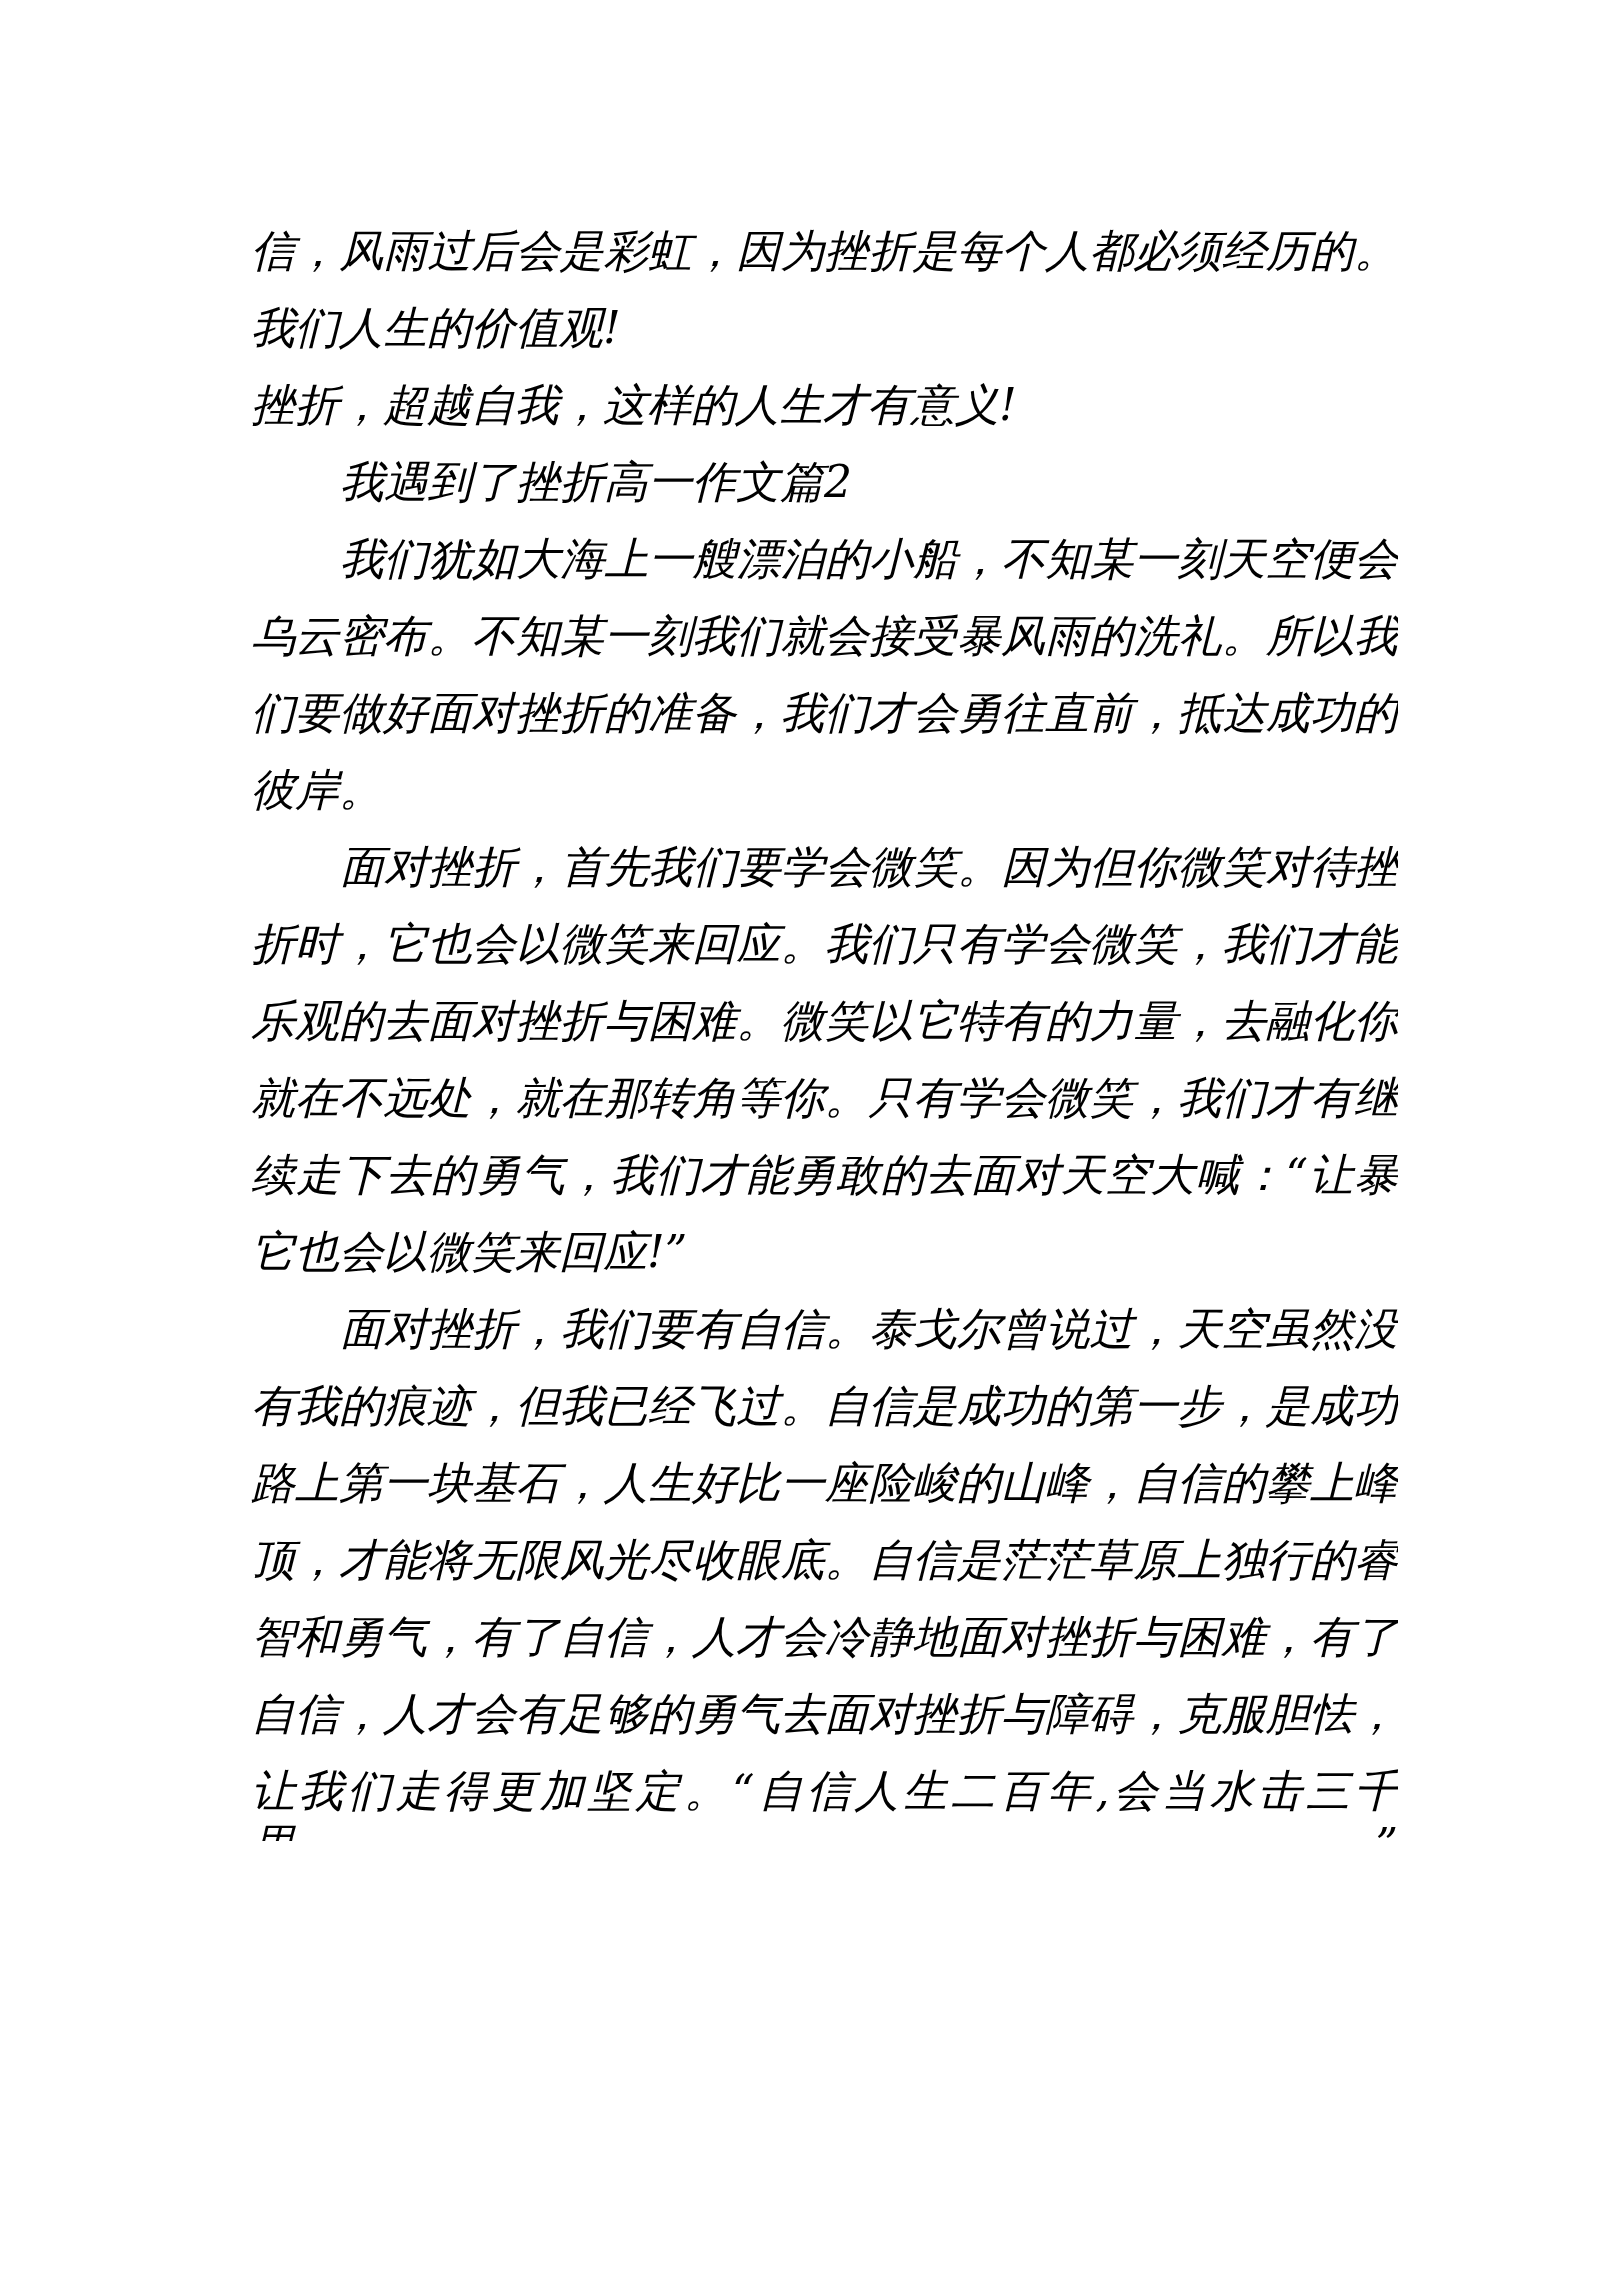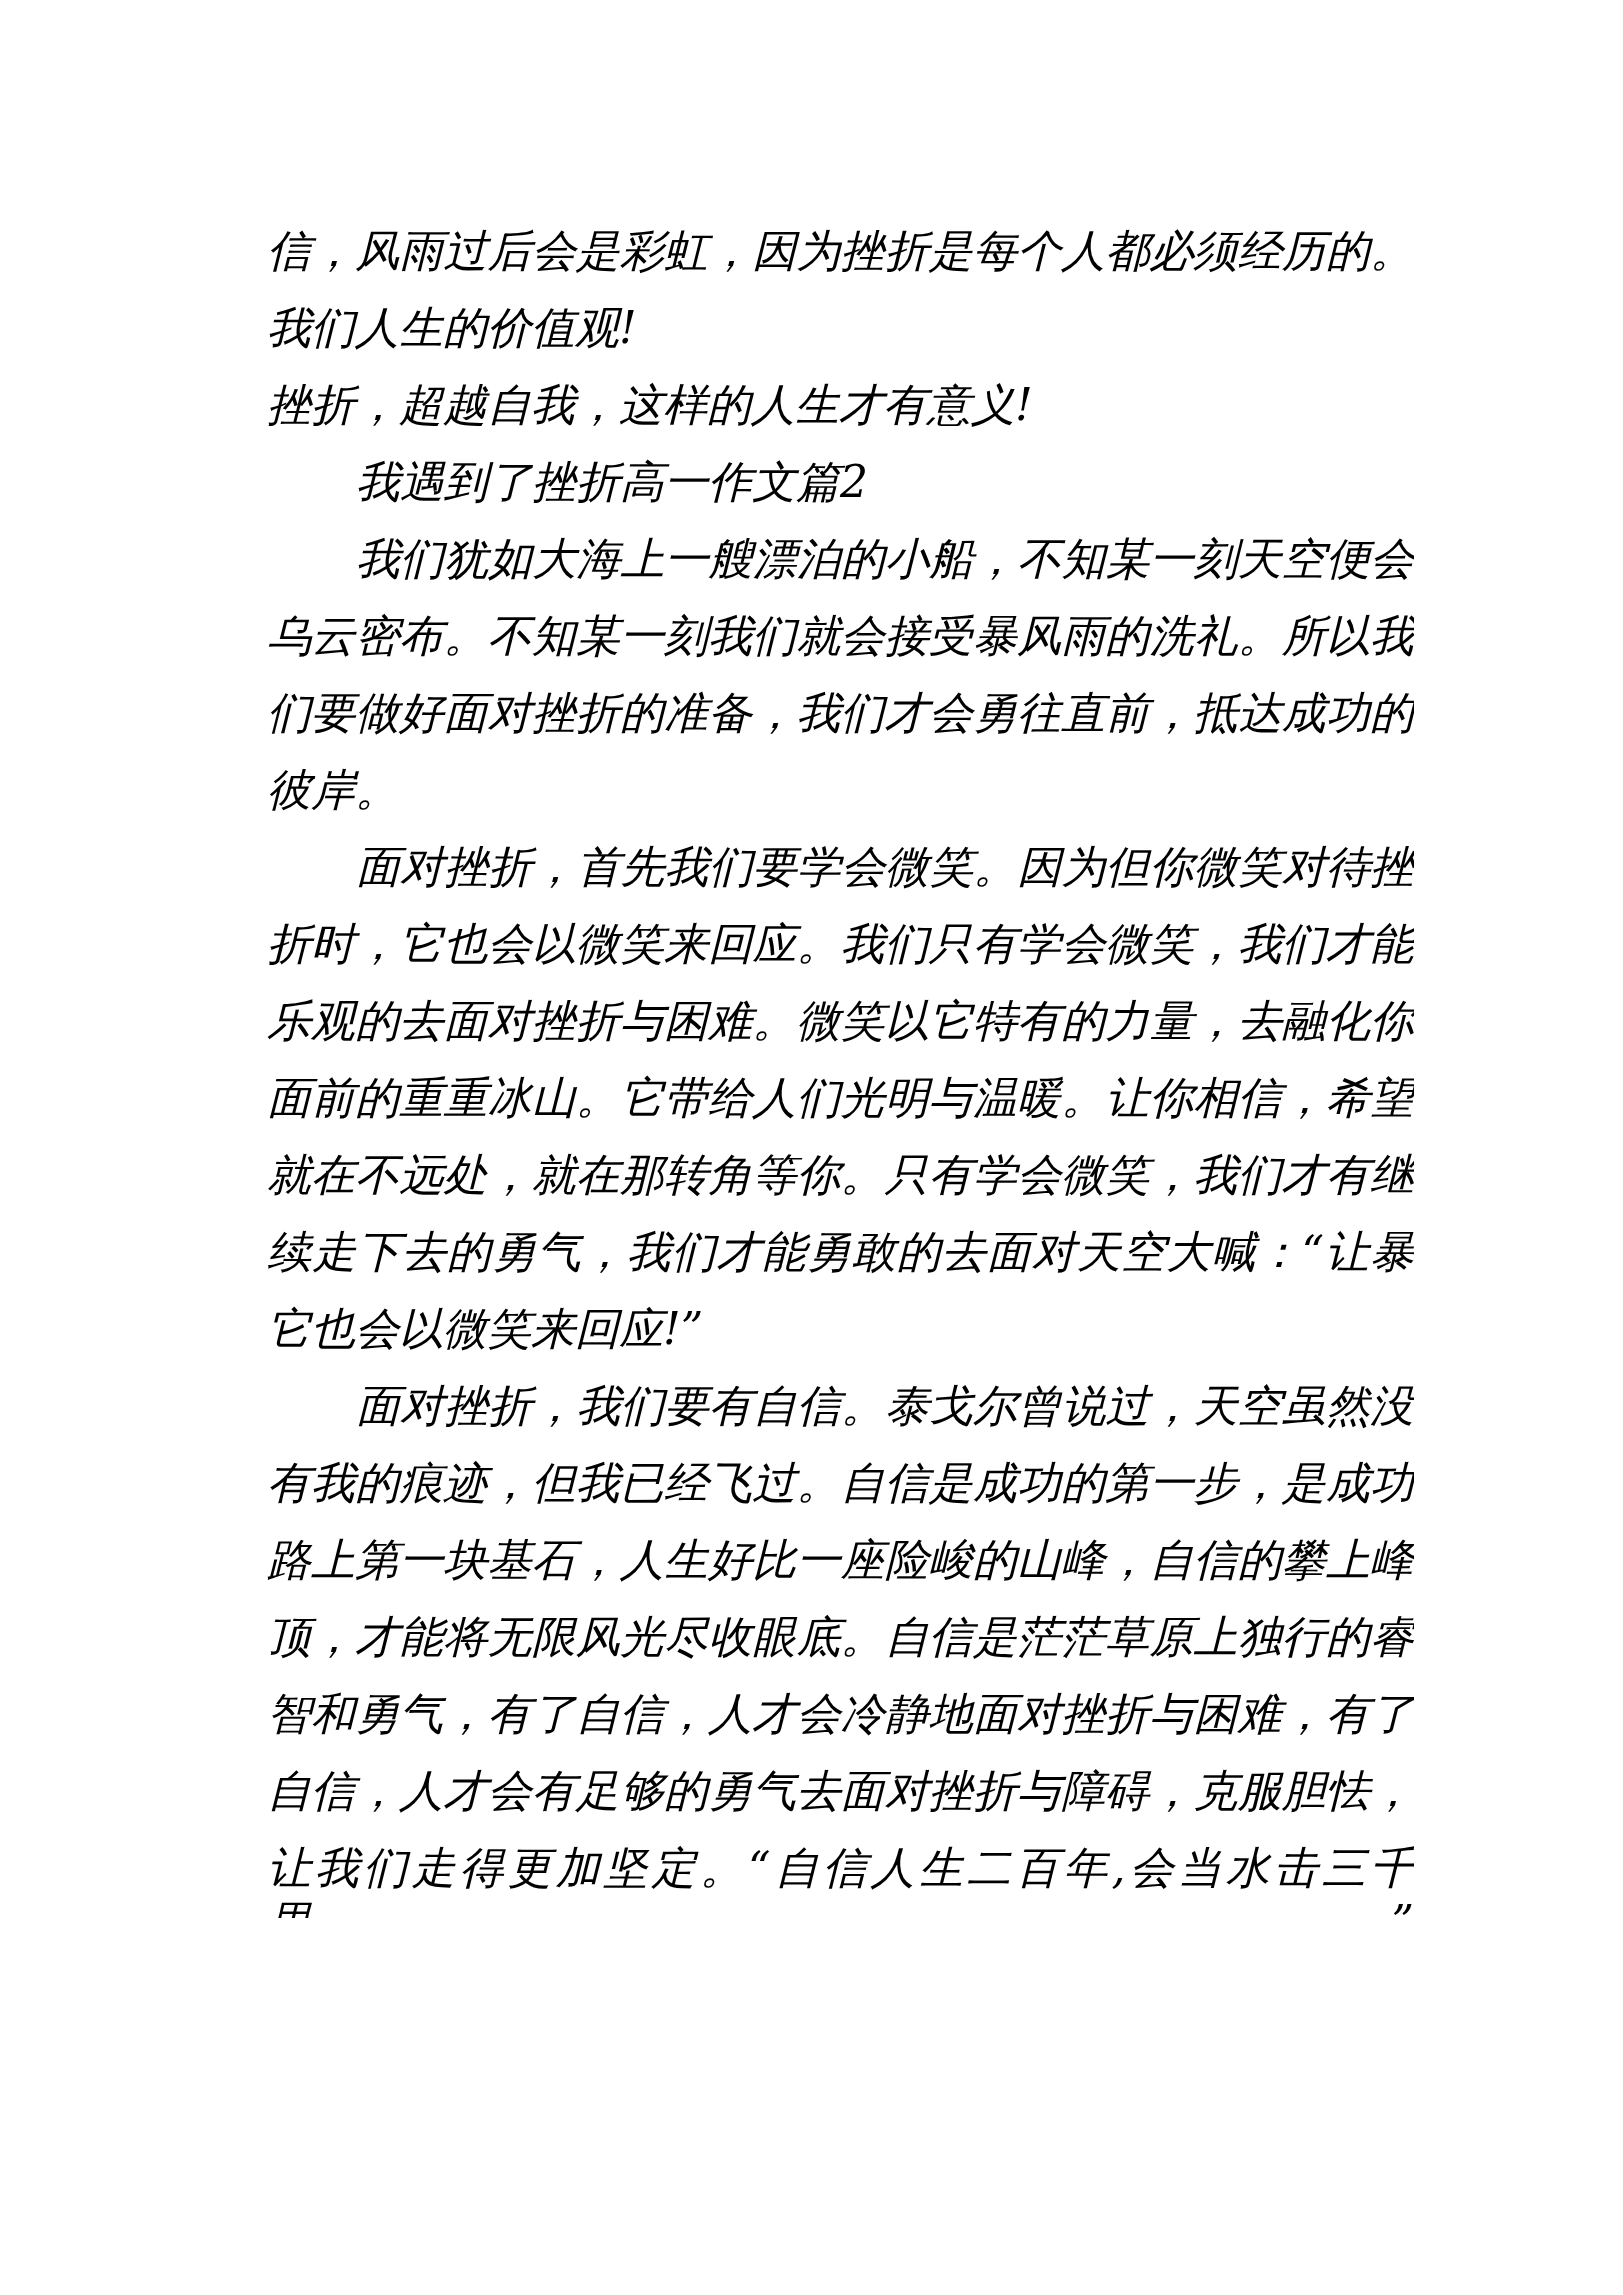--- a/index.html
+++ b/index.html
@@ -17,21 +17,21 @@
   }
   .page {
     position: absolute;
     left: 0; top: 0;
     width: 1623px;
     height: 2295px;
     background: #ffffff;
   }
   .text-block {
     position: absolute;
-    left: 267px;
+    left: 251px;
     top: 224px;
     width: 1147px;
   }
   .line {
     height: 77px;
     font-size: 44px;
     line-height: 54px;
     font-style: italic;      
     overflow: hidden;
     white-space: normal;
@@ -54,21 +54,20 @@
     <div class="line">我们人生的价值观!</div>
     <div class="line">挫折，超越自我，这样的人生才有意义!</div>
     <div class="line indent">我遇到了挫折高一作文篇2</div>
     <div class="line indent full">我们犹如大海上一艘漂泊的小船，不知某一刻天空便会</div>
     <div class="line full">乌云密布。不知某一刻我们就会接受暴风雨的洗礼。所以我</div>
     <div class="line full">们要做好面对挫折的准备，我们才会勇往直前，抵达成功的</div>
     <div class="line">彼岸。</div>
     <div class="line indent full">面对挫折，首先我们要学会微笑。因为但你微笑对待挫</div>
     <div class="line full">折时，它也会以微笑来回应。我们只有学会微笑，我们才能</div>
     <div class="line full">乐观的去面对挫折与困难。微笑以它特有的力量，去融化你</div>
-    <div class="line full">面前的重重冰山。它带给人们光明与温暖。让你相信，希望</div>
     <div class="line full">就在不远处，就在那转角等你。只有学会微笑，我们才有继</div>
     <div class="line full">续走下去的勇气，我们才能勇敢的去面对天空大喊：“让暴</div>
     <div class="line">它也会以微笑来回应!”</div>
     <div class="line indent full">面对挫折，我们要有自信。泰戈尔曾说过，天空虽然没</div>
     <div class="line full">有我的痕迹，但我已经飞过。自信是成功的第一步，是成功</div>
     <div class="line full">路上第一块基石，人生好比一座险峻的山峰，自信的攀上峰</div>
     <div class="line full">顶，才能将无限风光尽收眼底。自信是茫茫草原上独行的睿</div>
     <div class="line full">智和勇气，有了自信，人才会冷静地面对挫折与困难，有了</div>
     <div class="line full">自信，人才会有足够的勇气去面对挫折与障碍，克服胆怯，</div>
     <div class="line full">让我们走得更加坚定。“自信人生二百年,会当水击三千里。”</div>

